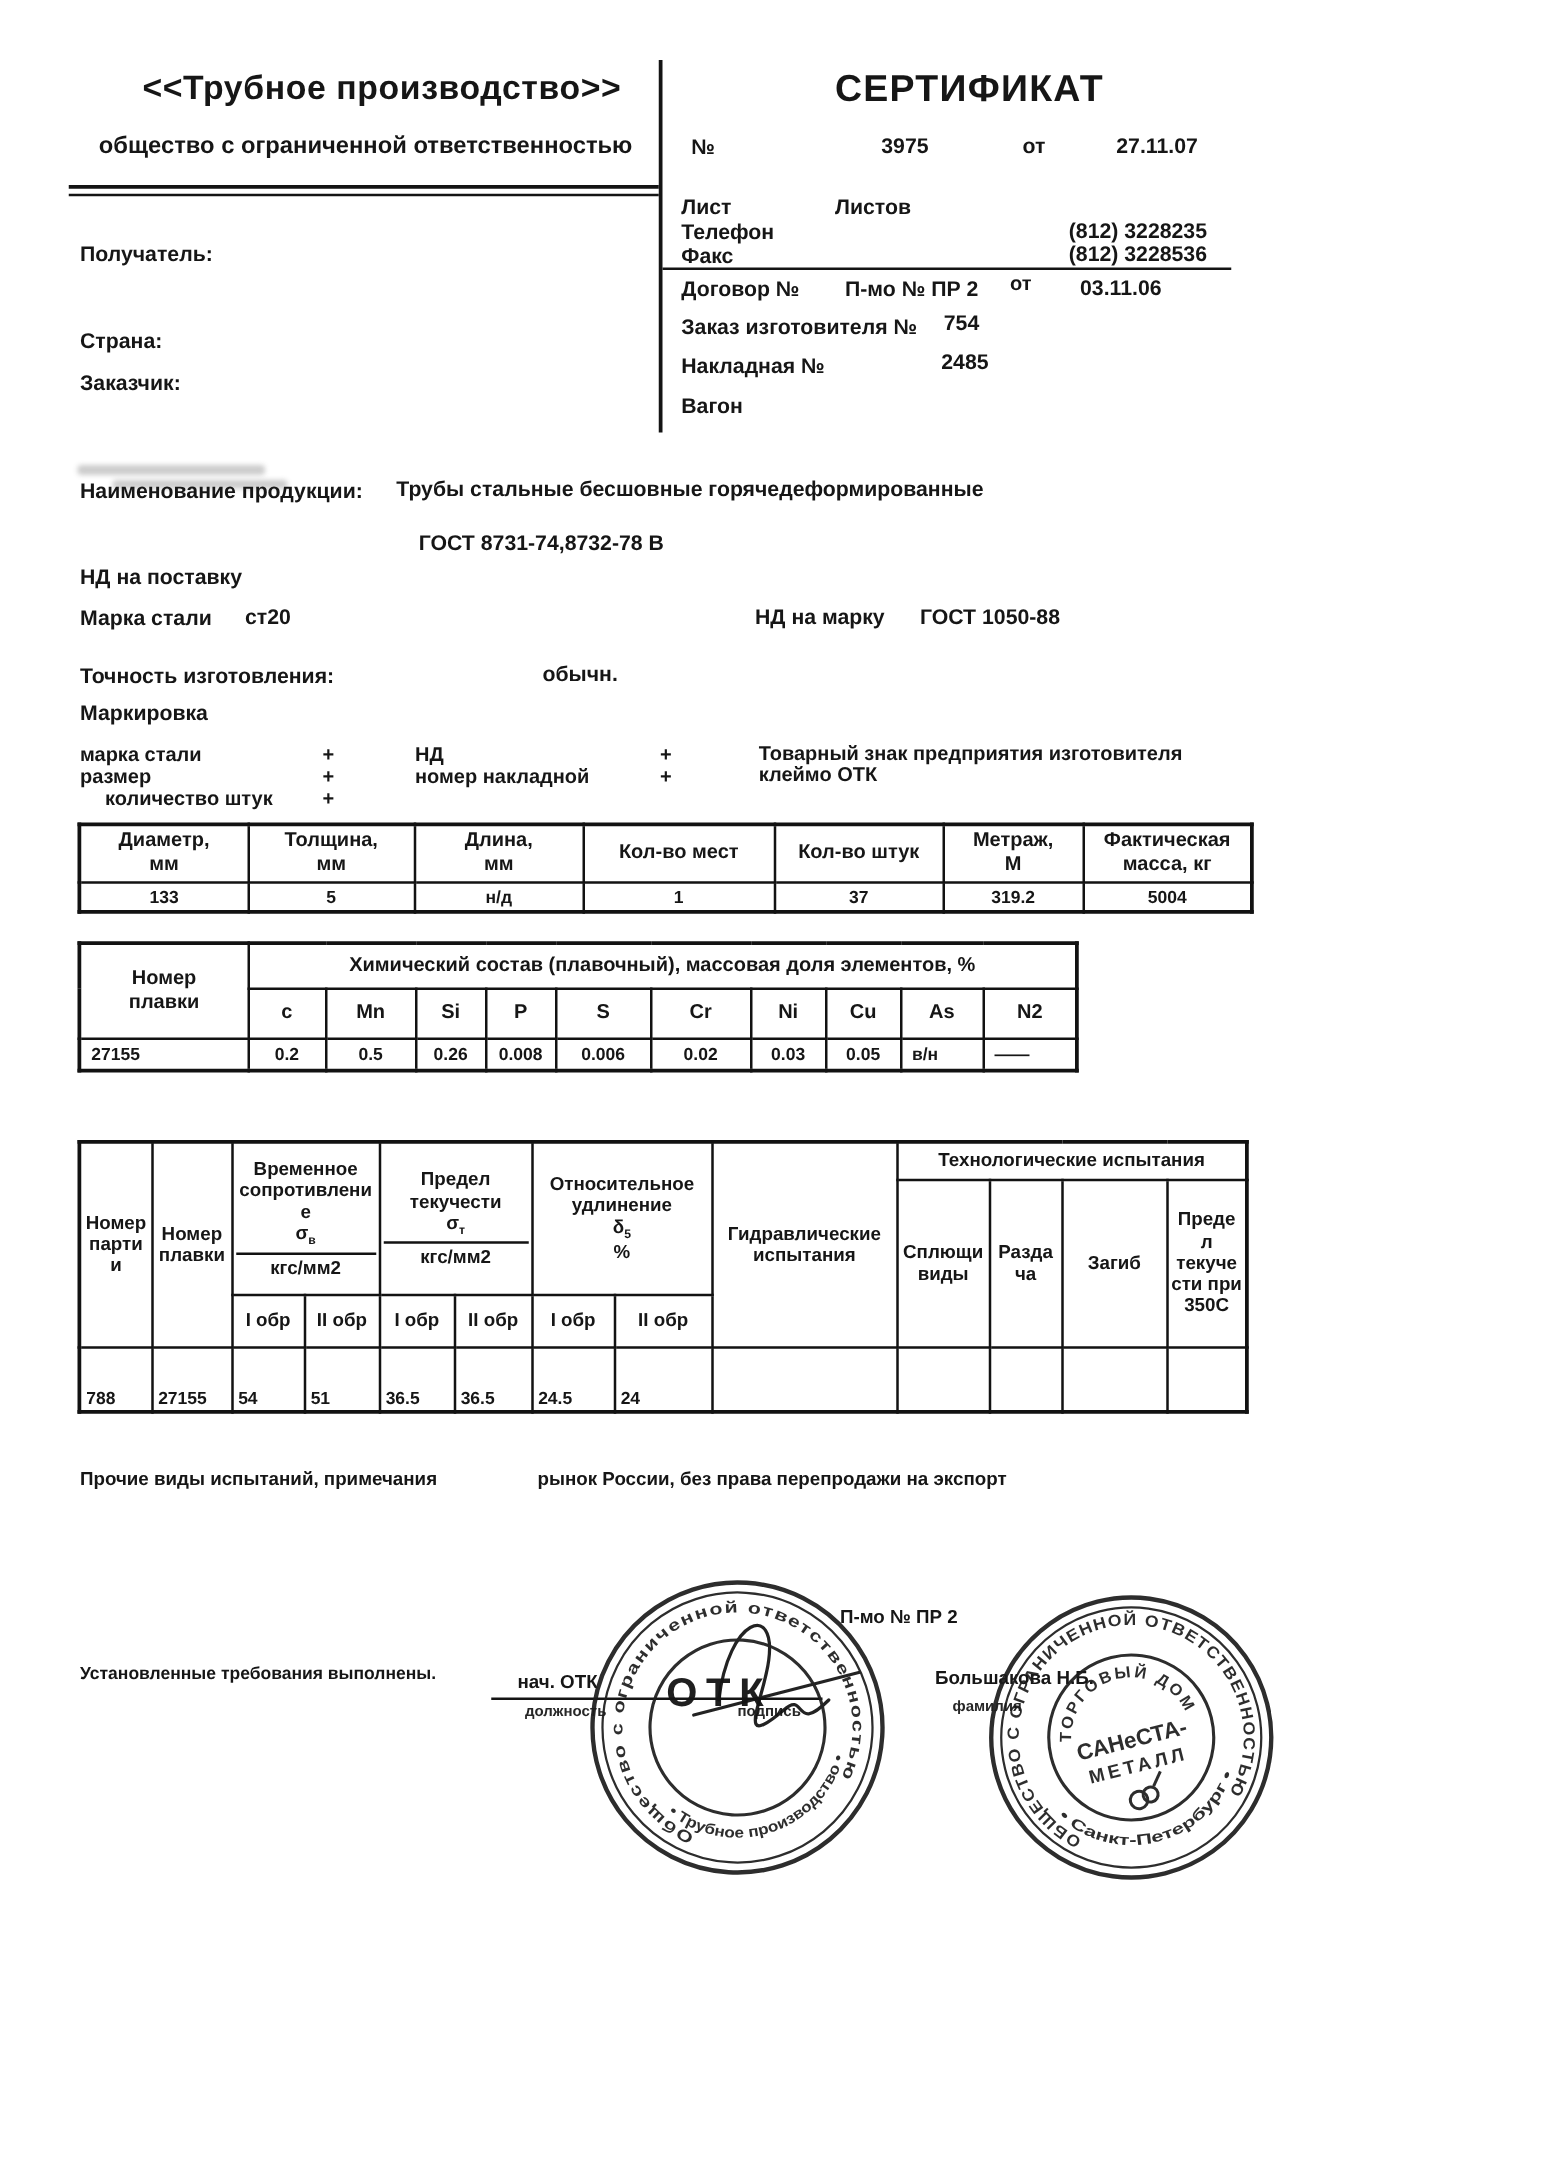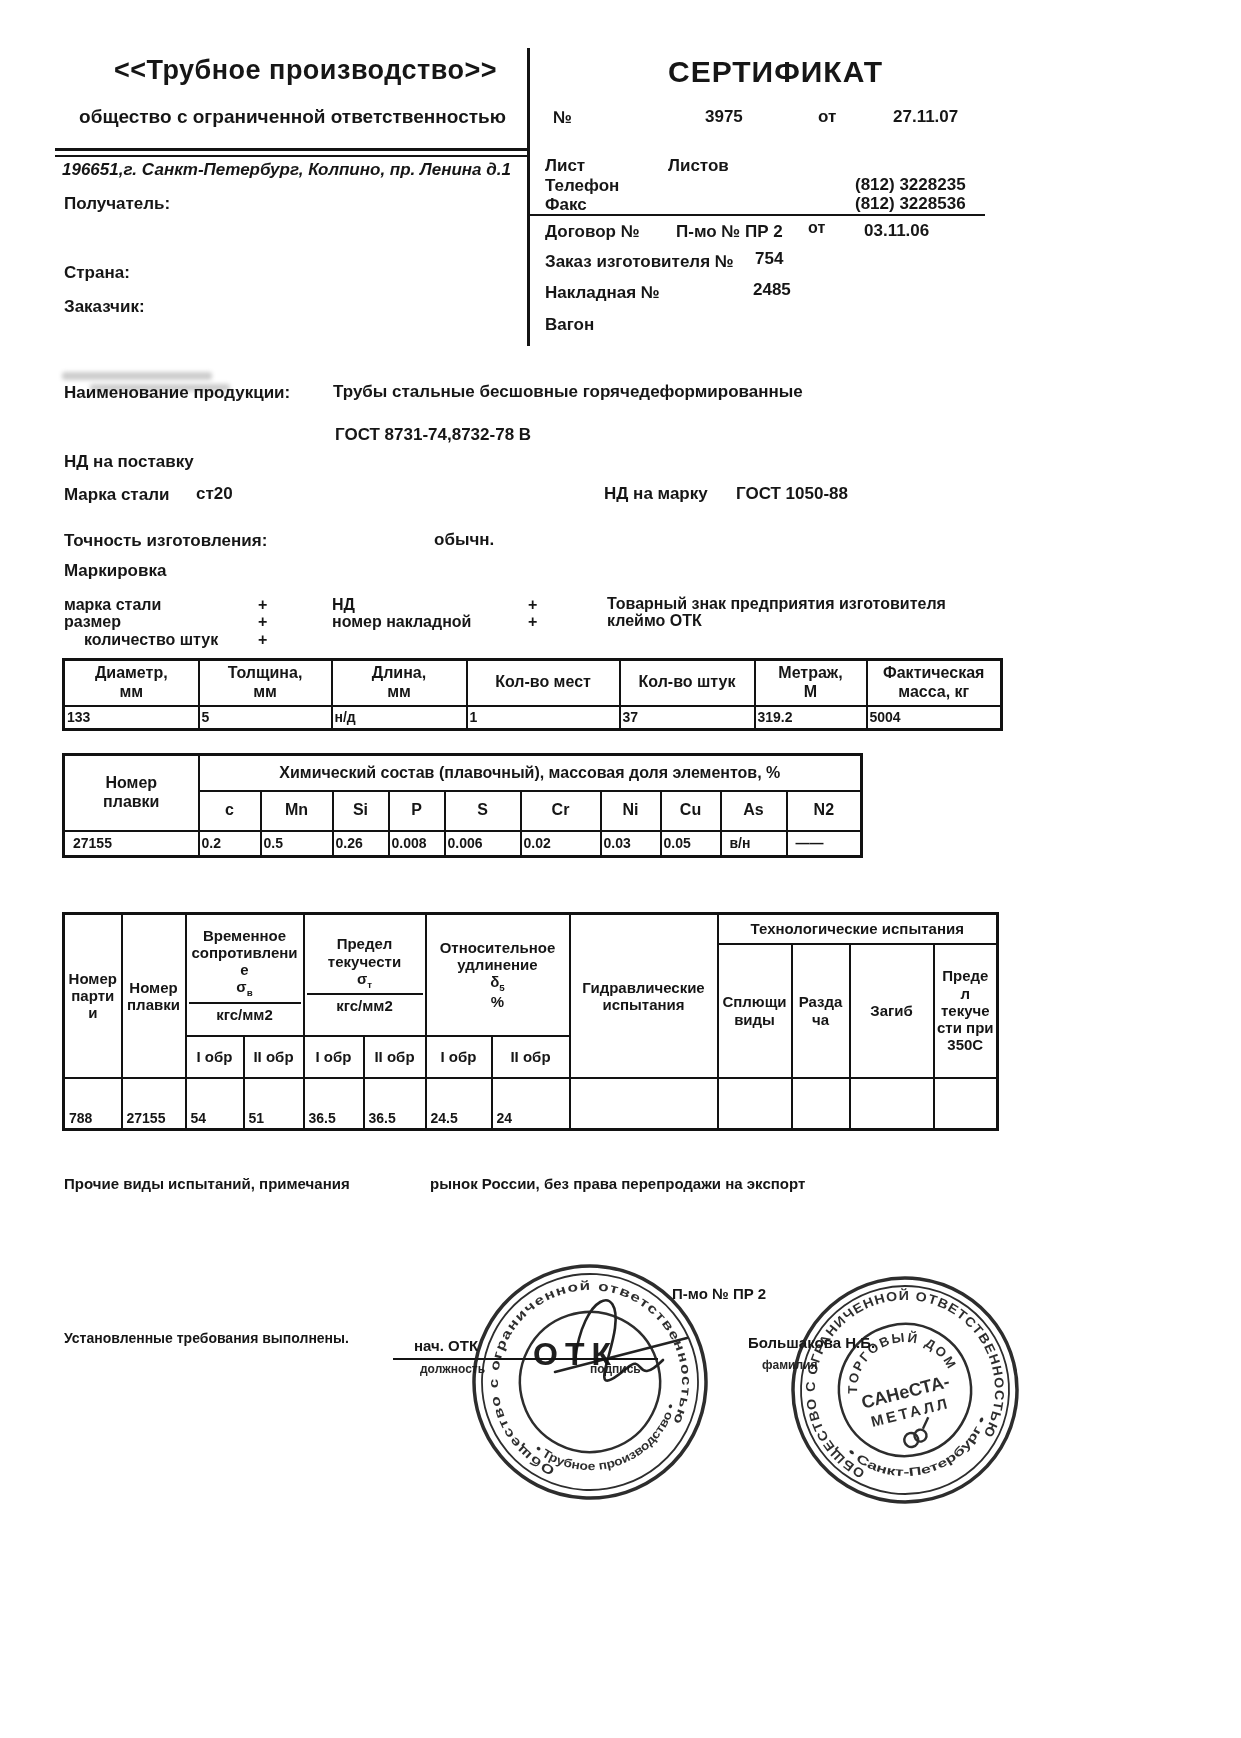--- a/index.html
+++ b/index.html
@@ -20,39 +20,38 @@
   .t15{font-size:15px;font-weight:700;}
   .t14{font-size:14px;font-weight:700;}
   .t12{font-size:12px;font-weight:600;color:#272727;}
   .vline{width:3px;background:#141414;}
   .hline{height:2px;background:#141414;}
   .smudge{position:absolute;background:#8f8f8f;opacity:.45;filter:blur(2px);border-radius:3px;}
   table{border-collapse:collapse;table-layout:fixed;width:100%;}
   .doc-table{border:3px solid #121212;}
   .doc-table th,.doc-table td{border:2px solid #121212;padding:1px 2px;}
   .doc-table th{font-size:16px;font-weight:700;text-align:center;vertical-align:middle;line-height:1.15;}
-  .doc-table td{font-size:14px;font-weight:700;}
+  .doc-table td{font-size:14px;font-weight:700;text-align:center;}
   .hl{display:block;min-height:2px;}
   .mech th{font-size:15px;word-wrap:break-word;white-space:normal;}
   .mech td{text-align:left;vertical-align:bottom;padding:2px 4px;font-size:14px;}
   .unit-rule{border-top:2px solid #121212;margin-top:3px;padding-top:2px;}
   .chem td.ln{text-align:left;padding-left:8px;}
   .stamp{position:absolute;opacity:.92;}
   .otk-big{font-size:32px;font-weight:700;letter-spacing:7px;color:#141414;opacity:.95;}
   sub{font-size:.65em;}
 </style>
 </head>
 <body>
 
 <div class="page">
 
   <div class="abs company-title" style="left:83px;top:55px;">&lt;&lt;Трубное производство&gt;&gt;</div>
   <div class="abs company-sub" style="left:60px;top:106px;">общество с ограниченной ответственностью</div>
   <div class="abs dblline" style="left:55px;top:148px;width:472px;"></div>
-  <div class="abs t17 it" style="left:62px;top:160px;">196651,г. Санкт-Петербург, Колпино, пр. Ленина д.1</div>
   <div class="abs t17" style="left:64px;top:194px;">Получатель:</div>
   <div class="abs t17" style="left:64px;top:263px;">Страна:</div>
   <div class="abs t17" style="left:64px;top:297px;">Заказчик:</div>
   <div class="smudge" style="left:62px;top:372px;width:150px;height:8px;"></div>
   <div class="smudge" style="left:90px;top:384px;width:140px;height:7px;"></div>
 
   <div class="abs vline" style="left:527px;top:48px;height:298px;"></div>
 
   <div class="abs cert-title" style="left:668px;top:55px;">СЕРТИФИКАТ</div>
   <div class="abs t17" style="left:553px;top:108px;">№</div>
@@ -73,21 +72,21 @@
   <div class="abs t16 b" style="left:808px;top:219px;">от</div>
   <div class="abs t17" style="left:864px;top:221px;">03.11.06</div>
 
   <div class="abs t17" style="left:545px;top:252px;">Заказ изготовителя №</div>
   <div class="abs t17" style="left:755px;top:249px;">754</div>
   <div class="abs t17" style="left:545px;top:283px;">Накладная №</div>
   <div class="abs t17" style="left:753px;top:280px;">2485</div>
   <div class="abs t17" style="left:545px;top:315px;">Вагон</div>
 
   <div class="abs t17" style="left:64px;top:383px;">Наименование продукции:</div>
-  <div class="abs t17" style="left:333px;top:382px;">Трубы стальные бесшовные горячедеформированные</div>
+  <div class="abs t17" style="left:317px;top:382px;">Трубы стальные бесшовные горячедеформированные</div>
   <div class="abs t17" style="left:335px;top:425px;">ГОСТ 8731-74,8732-78 В</div>
   <div class="abs t17" style="left:64px;top:452px;">НД на поставку</div>
   <div class="abs t17" style="left:64px;top:485px;">Марка стали</div>
   <div class="abs t17" style="left:196px;top:484px;">ст20</div>
   <div class="abs t17" style="left:604px;top:484px;">НД на марку</div>
   <div class="abs t17" style="left:736px;top:484px;">ГОСТ 1050-88</div>
   <div class="abs t17" style="left:64px;top:531px;">Точность изготовления:</div>
   <div class="abs t17" style="left:434px;top:530px;">обычн.</div>
   <div class="abs t17" style="left:64px;top:561px;">Маркировка</div>
 

